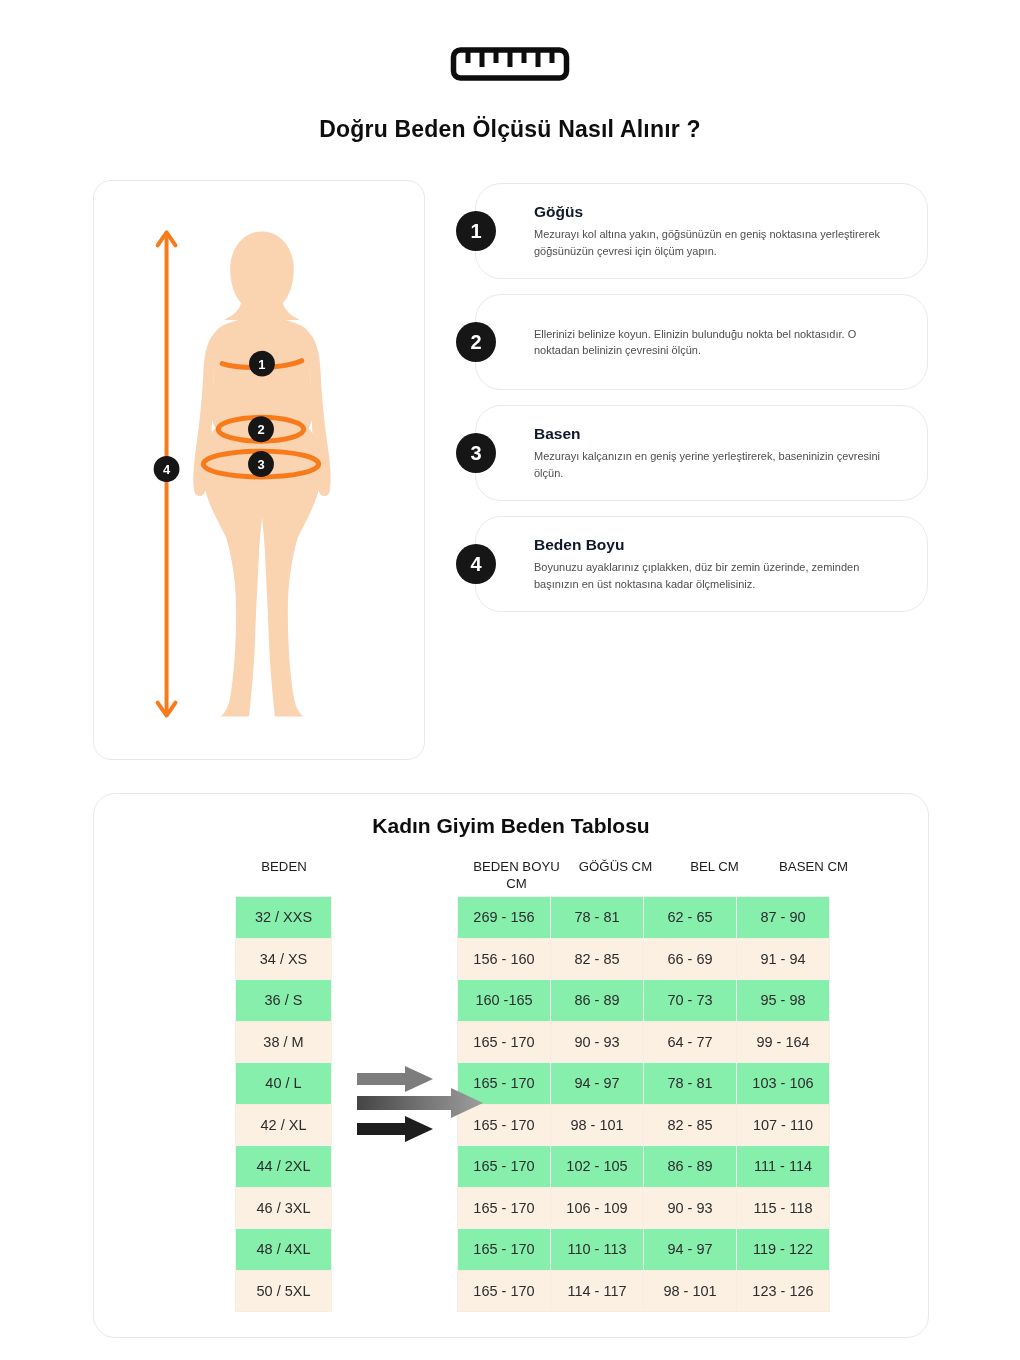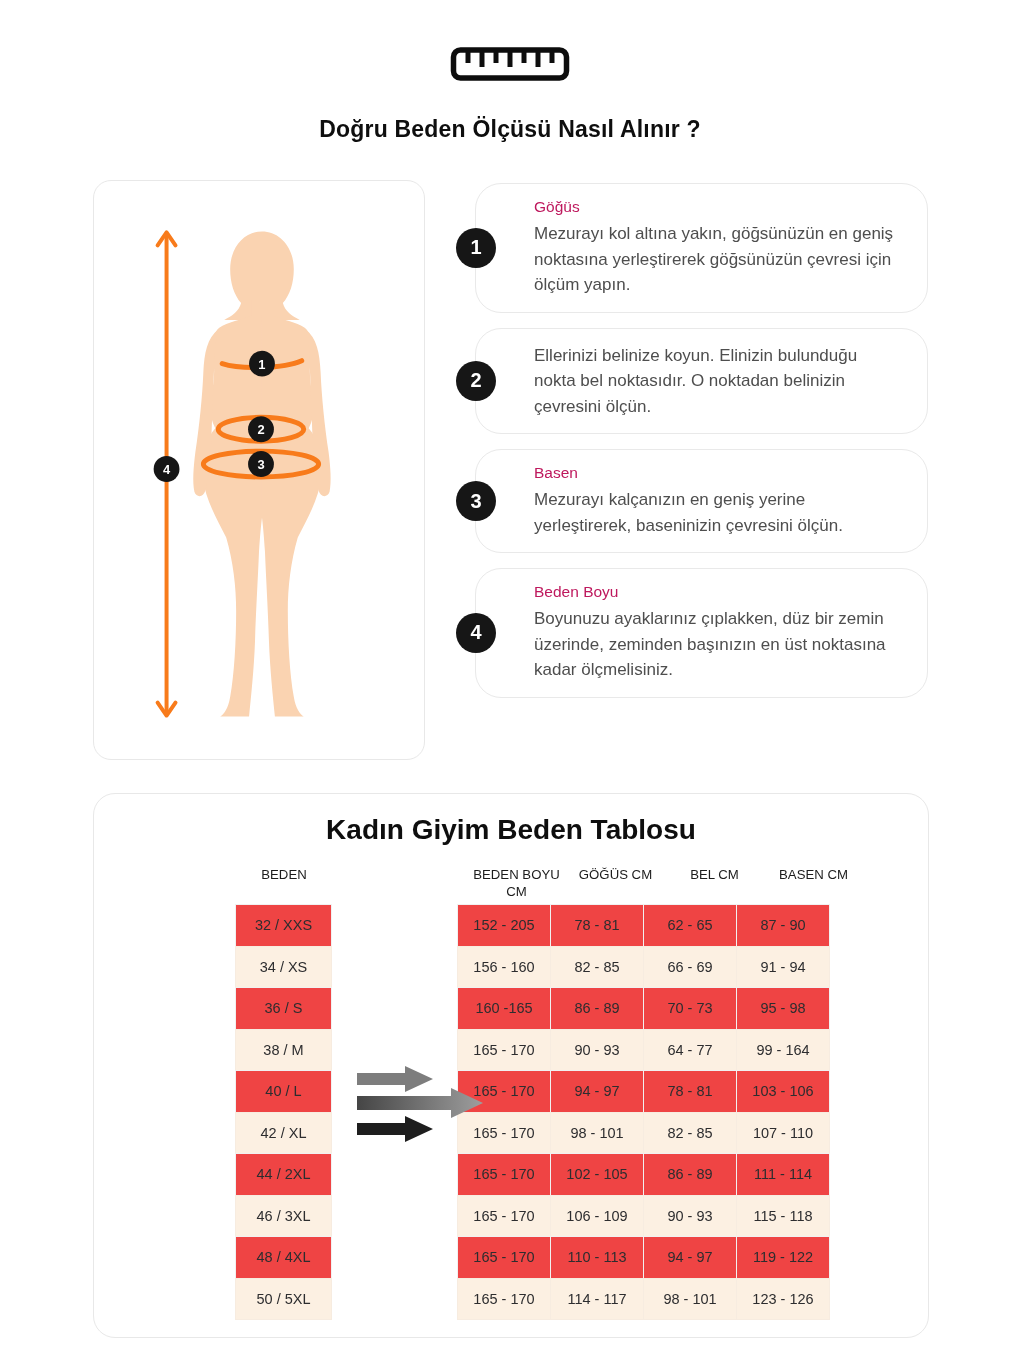--- a/index.html
+++ b/index.html
@@ -20,35 +20,35 @@
 
   
   .cards { position: absolute; left: 475px; top: 183px; width: 453px; }
   .card { position: relative; min-height: 96px; border: 1px solid #e9e9e9; border-radius: 26px;
           background: #fff; margin-bottom: 15px; padding: 14px 24px 14px 58px;
           display: flex; flex-direction: column; justify-content: center; }
   .card-num { position: absolute; left: -20px; top: 50%; transform: translateY(-50%);
               width: 40px; height: 40px; border-radius: 50%; background: #161616; color: #fff;
               display: flex; align-items: center; justify-content: center;
               font-size: 20px; font-weight: bold; }
-  .card-title { font-size: 15.5px; font-weight: normal; color: #be185d; margin-bottom: 5px; }
-  .card-body { font-size: 17px; color: #4e4e4e; line-height: 1.5; }
+  .card-title { font-size: 15.5px; font-weight: bold; color: #0f172a; margin-bottom: 5px; }
+  .card-body { font-size: 11px; color: #4e4e4e; line-height: 1.5; }
 
   
   .table-panel { position: absolute; left: 93px; top: 793px; width: 836px; height: 545px;
                  border: 1px solid #e8e8e8; border-radius: 22px; background: #fff; }
-  .table-title { text-align: center; padding-top: 20px; font-size: 28px; font-weight: bold; color: #0e0e0e; }
+  .table-title { text-align: center; padding-top: 20px; font-size: 21px; font-weight: bold; color: #0e0e0e; }
 
   .size-table { margin: 14px 0 0 142px; }
   .trow { display: grid; grid-template-columns: 96px 126px 93px 93px 93px 93px; }
   .thead { min-height: 44px; align-items: start; gap: 6px; }
   .th { font-size: 13.2px; font-weight: 500; color: #1c1c1c; text-align: center; padding-top: 6px; line-height: 1.3; }
   .tbody-row { height: 41.5px; }
   .td { display: flex; align-items: center; justify-content: center;
-        font-size: 14.5px; color: #2d2d2f; border: 1px solid #f1f1f1; margin: 0 0 -1px -1px; background: #ef4444; }
+        font-size: 14.5px; color: #2d2d2f; border: 1px solid #f1f1f1; margin: 0 0 -1px -1px; background: #86efac; }
   .td.gapcell { border: none; background: transparent; }
   .tbody-row.alt .td { background: #fcf0e2; border-color: #f7ece0; }
   .tbody-row.alt .td.gapcell { background: transparent; border: none; }
 
   
   .arrow-group { position: absolute; left: 263px; top: 272px; width: 130px; height: 78px; }
   .arrow-group svg { position: absolute; display: block; }
   .arrow-1 { left: 0; top: 0; }
   .arrow-2 { left: 0; top: 22px; }
   .arrow-3 { left: 0; top: 50px; }
@@ -174,21 +174,21 @@
         <div class="th"></div>
         <div class="th">BEDEN BOYU CM</div>
         <div class="th">GÖĞÜS CM</div>
         <div class="th">BEL CM</div>
         <div class="th">BASEN CM</div>
       </div>
 
       <div class="trow tbody-row">
         <div class="td">32 / XXS</div>
         <div class="td gapcell"></div>
-        <div class="td">152 - 205</div>
+        <div class="td">269 - 156</div>
         <div class="td">78 - 81</div>
         <div class="td">62 - 65</div>
         <div class="td">87 - 90</div>
       </div>
 
       <div class="trow tbody-row alt">
         <div class="td">34 / XS</div>
         <div class="td gapcell"></div>
         <div class="td">156 - 160</div>
         <div class="td">82 - 85</div>

